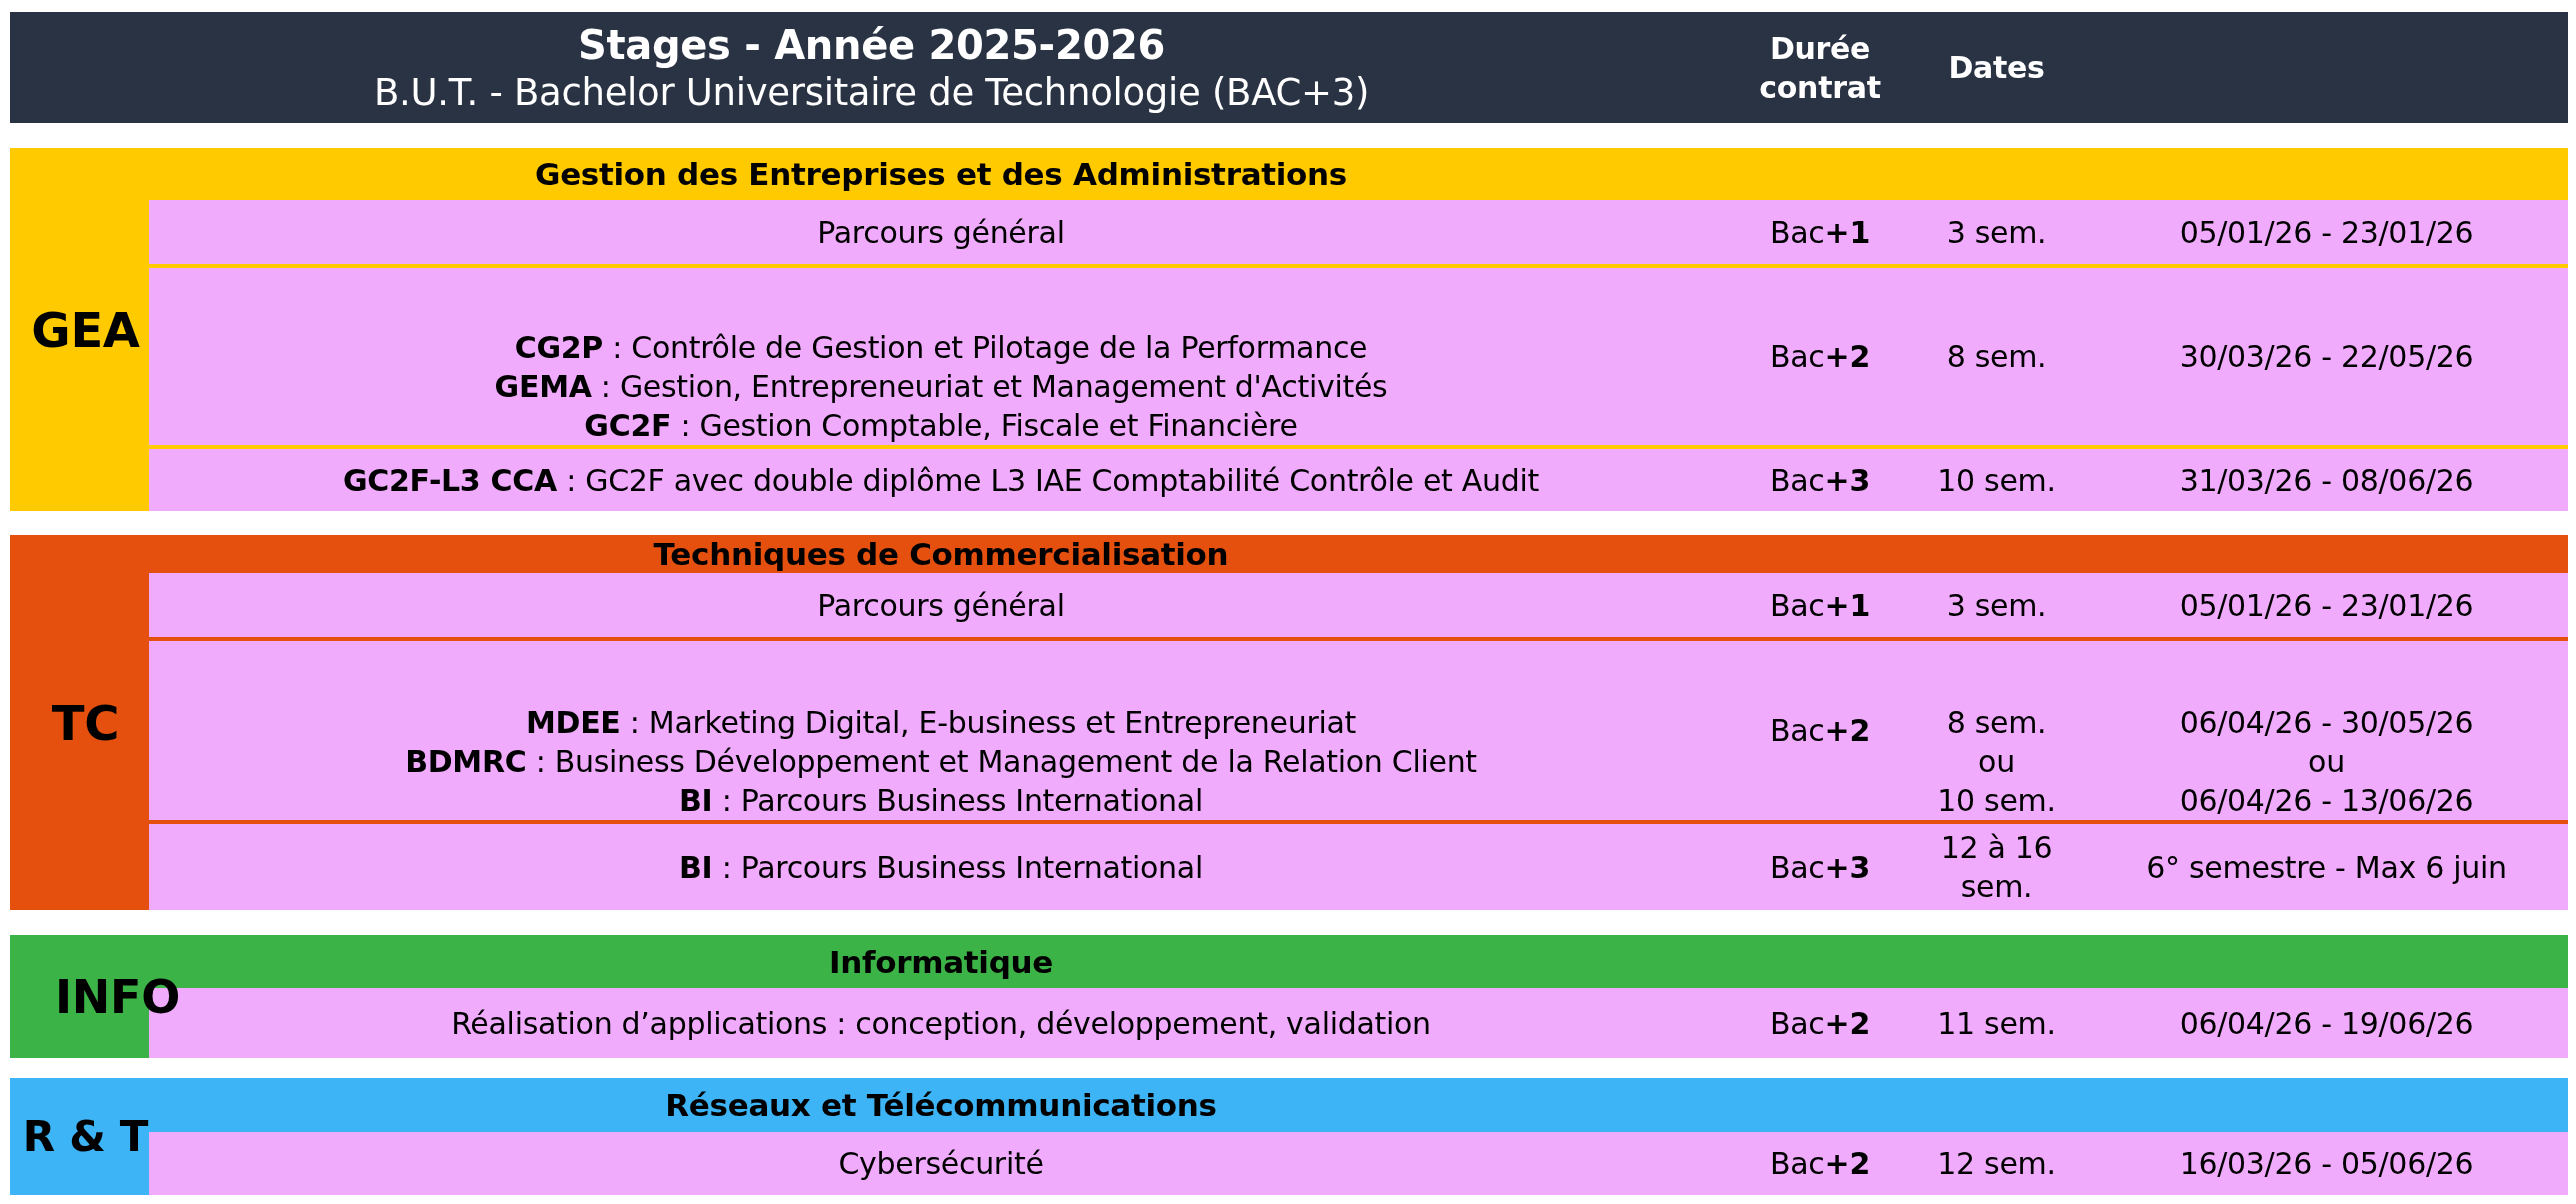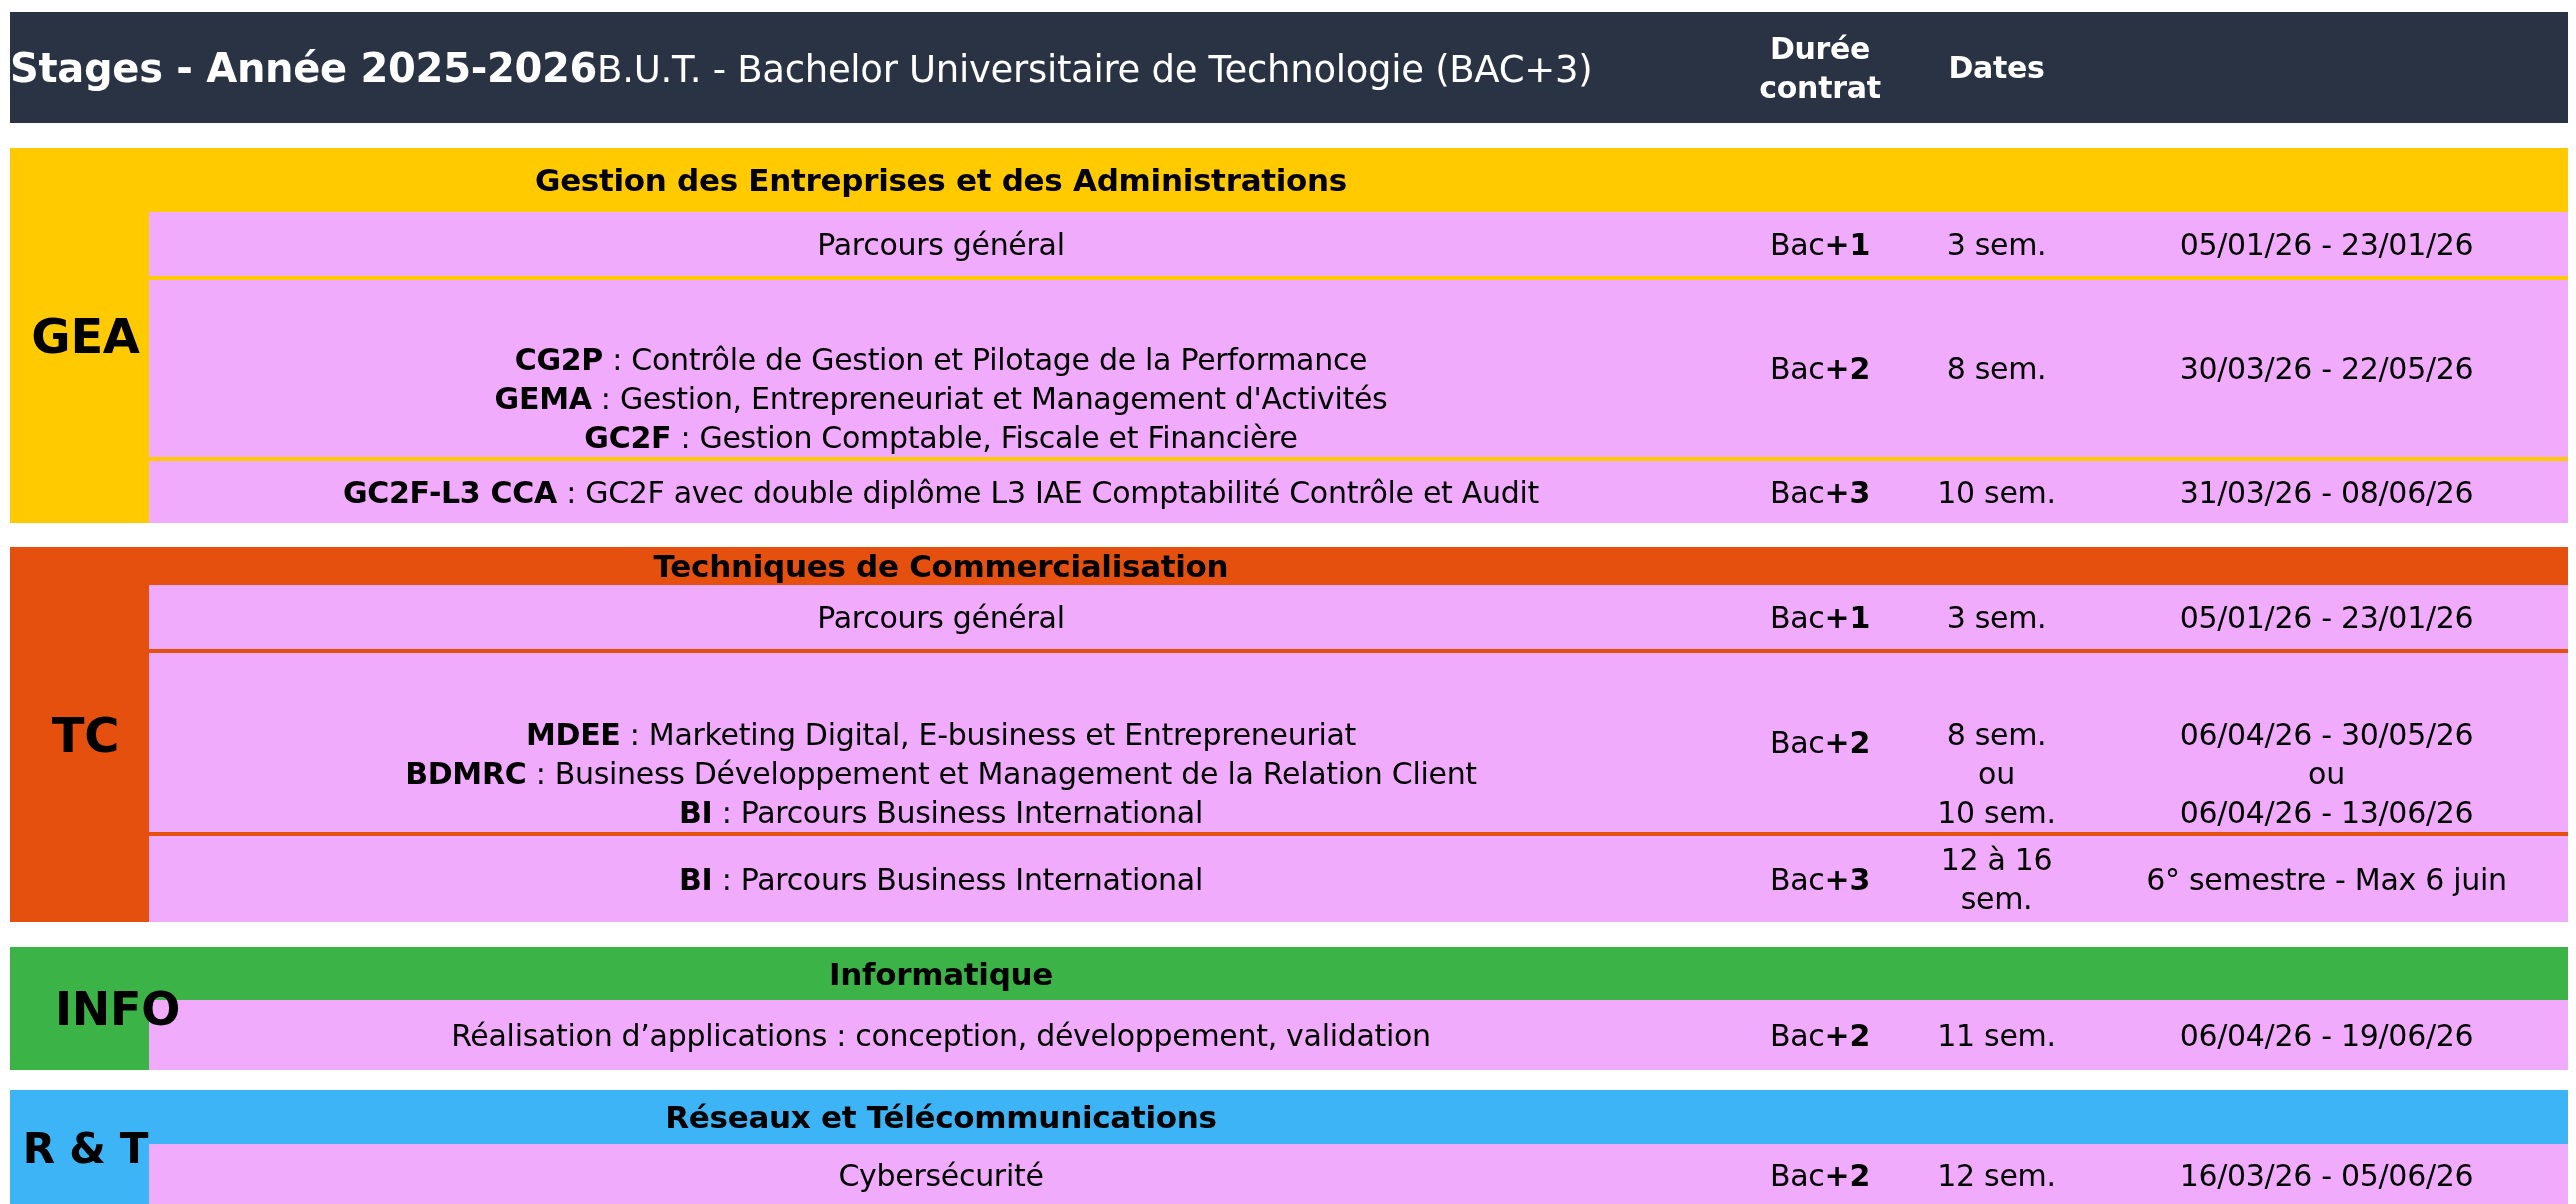--- a/index.html
+++ b/index.html
@@ -9,21 +9,21 @@
     letter-spacing:-0.3px;
   }
   .table { position:absolute; left:10px; top:12px; width:2558px; }
 
   
   .header {
     height:111px; background:#293343; color:#fff;
     display:grid; grid-template-columns:1723px 174px 179px 481px;
     margin-bottom:25px;
   }
-  .h-titles { display:flex; justify-content:flex-start; align-items:center; }
+  .h-titles { display:flex; flex-direction:column; justify-content:center; align-items:center; }
   .h-title { font-size:40px; font-weight:bold; }
   .h-sub   { font-size:37px; margin-top:3px; }
   .h-col   { display:flex; flex-direction:column; justify-content:center; align-items:center;
              font-weight:bold; font-size:30px; line-height:1.3; text-align:center; }
 
   
   .section { position:relative; padding-left:139px; background:var(--c); }
   .side {
     position:absolute; left:6px; top:0; bottom:0; width:139px;
     display:flex; align-items:center; justify-content:center; font-weight:bold;
@@ -66,21 +66,21 @@
       <span>Durée</span>
       <span>contrat</span>
     </div>
     <div class="h-col">
       <span>Dates</span>
     </div>
   </div>
 
   <div class="section sec-gea">
     <div class="side">GEA</div>
-    <div class="banner" style="height:64px">Gestion des Entreprises et des Administrations</div>
+    <div class="banner" style="height:52px">Gestion des Entreprises et des Administrations</div>
 
     <div class="row" style="height:64px">
       <div class="cell">
         <div class="pline"><b></b><span>Parcours général</span></div>
       </div>
       <div class="cell niv">
         <div><span>Bac</span><b>+1</b></div>
       </div>
       <div class="cell">
           <div>3 sem.</div>

